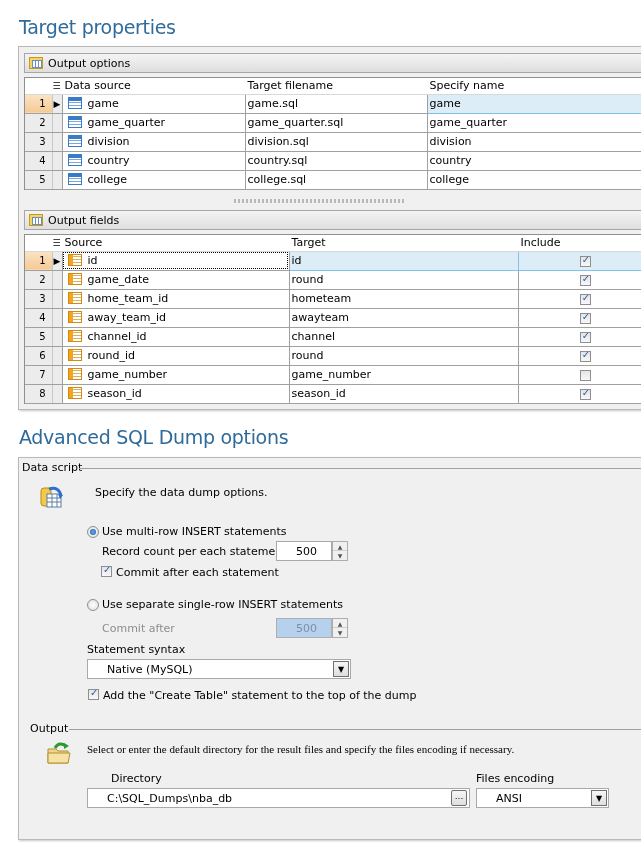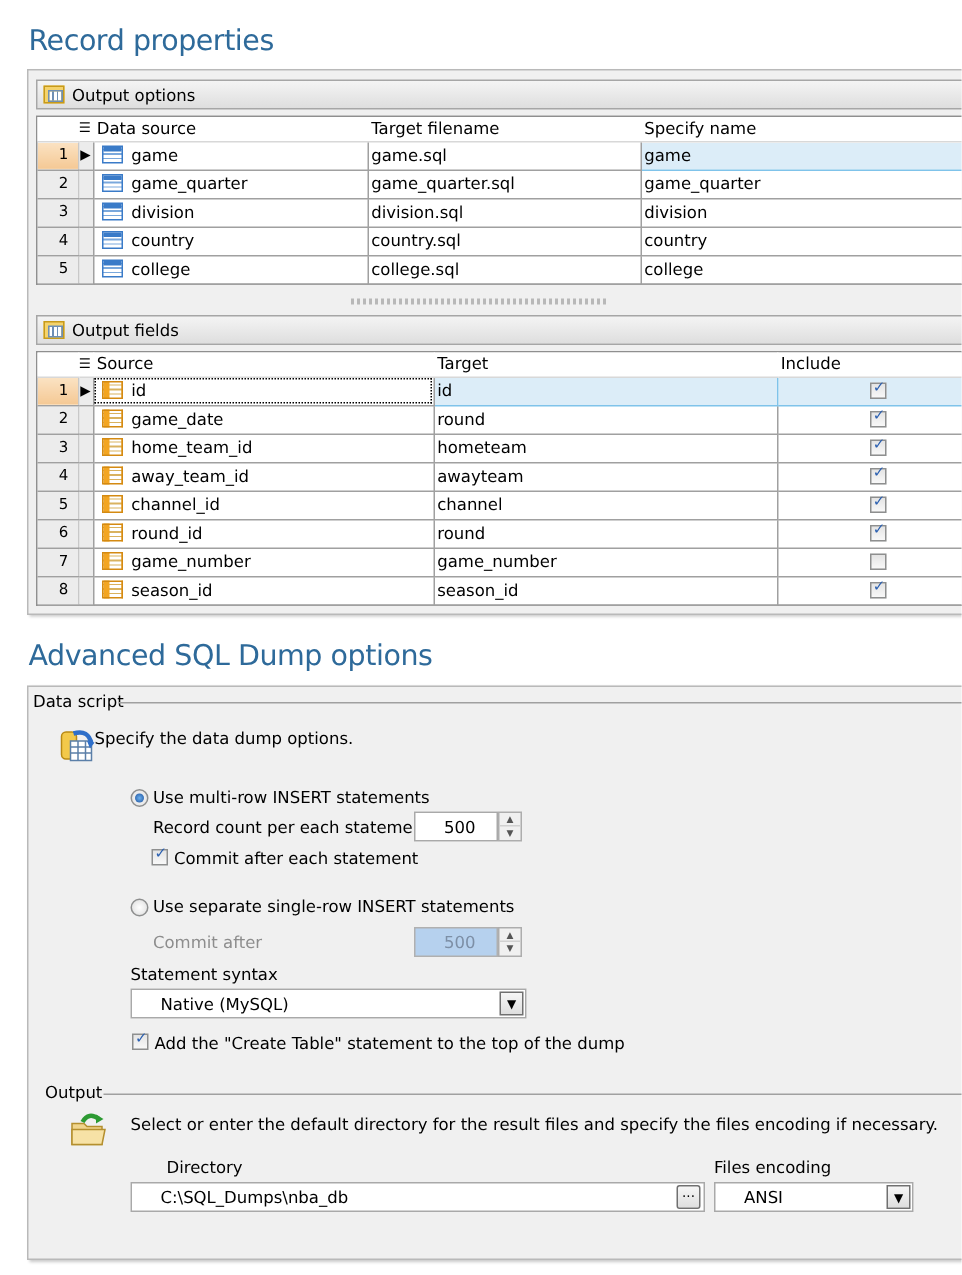--- a/index.html
+++ b/index.html
@@ -107,21 +107,21 @@
   }
   .browse-btn {
     position: absolute; width: 16px; height: 16px; border: 1px solid #707070; border-radius: 2px;
     background: linear-gradient(#f6f6f6,#dedede); font-size: 9px; text-align: center; line-height: 11px;
   }
   .big-icon { position: absolute; }
 </style>
 </head>
 <body>
 
-<div class="section-title" style="top:16px;">Record properties</div>
+<div class="section-title" style="top:16px;">Target properties</div>
 
 <div class="panel" style="top:46px;height:364px;">
 
   <div class="grid-header-bar" style="top:6px;">
     <span class="folder-icon"></span>
     <span class="label">Output options</span>
   </div>
 
   <div class="grid" style="top:30px;height:113px;">
     <table>
@@ -275,21 +275,21 @@
   <span class="grp-label" style="left:3px;top:3px;">Data script</span>
   <div class="grp-line" style="left:60px;right:4px;top:10px;"></div>
 
   <svg class="big-icon" style="left:20px;top:26px;" width="26" height="26">
     <rect x="2" y="4" width="10" height="18" rx="3" fill="#f3c94a" stroke="#b98a14"></rect>
     <rect x="8" y="10" width="14" height="13" fill="#fff" stroke="#5b7fa8"></rect>
     <path d="M8 14h14M8 18h14M13 10v13M18 10v13" stroke="#5b7fa8" stroke-width="1"></path>
     <path d="M10 5 q10 -3 12 7" stroke="#2f6fc9" stroke-width="3" fill="none"></path>
     <path d="M19 10 l5 1 -3 4z" fill="#2f6fc9"></path>
   </svg>
-  <span class="txt" style="left:44px;top:28px;">Specify the data dump options.</span>
+  <span class="txt" style="left:76px;top:28px;">Specify the data dump options.</span>
 
   <span class="radio on" style="left:68px;top:68px;"></span>
   <span class="txt" style="left:83px;top:67px;">Use multi-row INSERT statements</span>
 
   <span class="txt" style="left:83px;top:87px;">Record count per each statement</span>
   <div class="input" style="left:257px;top:83px;width:56px;">500</div>
   <div class="spin" style="left:313px;top:83px;">
     <span>▲</span>
       <span style="border:none">▼</span>
   </div>
@@ -316,21 +316,21 @@
 
   <span class="grp-label" style="left:11px;top:264px;">Output</span>
   <div class="grp-line" style="left:50px;right:4px;top:271px;"></div>
 
   <svg class="big-icon" style="left:27px;top:282px;" width="26" height="26">
     <path d="M2 9 h8 l2 2 h10 v12 h-20z" fill="#f0d58c" stroke="#b48f2e"></path>
     <path d="M2 13 h22 l-2 10 h-20z" fill="#f7e2a6" stroke="#b48f2e"></path>
     <path d="M9 8 q4 -7 11 -2" stroke="#2c9a32" stroke-width="3" fill="none"></path>
     <path d="M18 3 l5 3 -5 3z" fill="#2c9a32"></path>
   </svg>
-  <span class="txt" style="left:68px;top:285px;">Select or enter the default directory for the result files and specify the files encoding if necessary.</span>
+  <span class="txt" style="left:68px;top:285px;font-family:Liberation Serif, serif;">Select or enter the default directory for the result files and specify the files encoding if necessary.</span>
 
   <span class="txt" style="left:68px;top:314px;margin-left:24px;">Directory</span>
   <div class="input" style="left:68px;top:330px;width:383px;">C:\SQL_Dumps\nba_db</div>
   <div class="browse-btn" style="left:432px;top:332px;">...</div>
 
   <span class="txt" style="left:457px;top:314px;">Files encoding</span>
   <div class="input" style="left:457px;top:330px;width:133px;">ANSI</div>
   <div class="ddbtn" style="left:572px;top:332px;">▼</div>
 </div>
 

